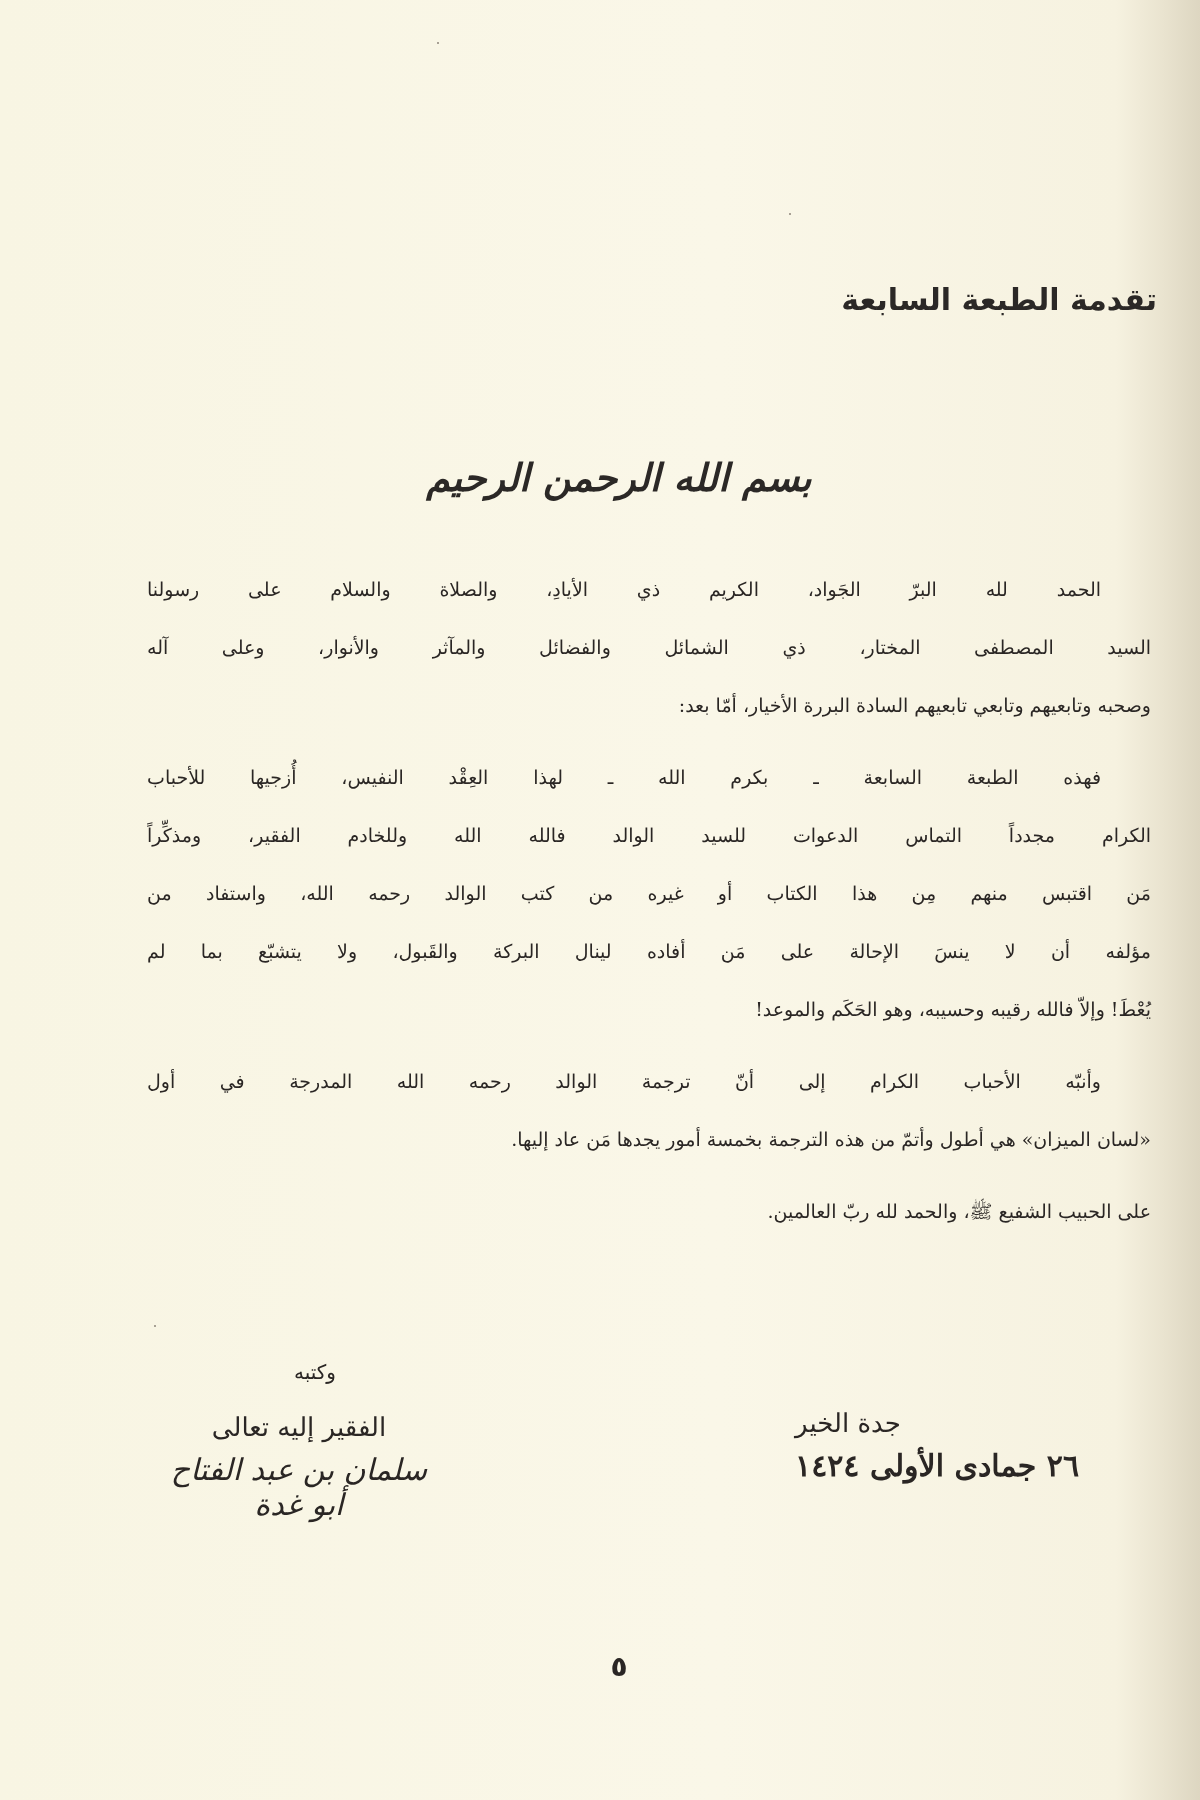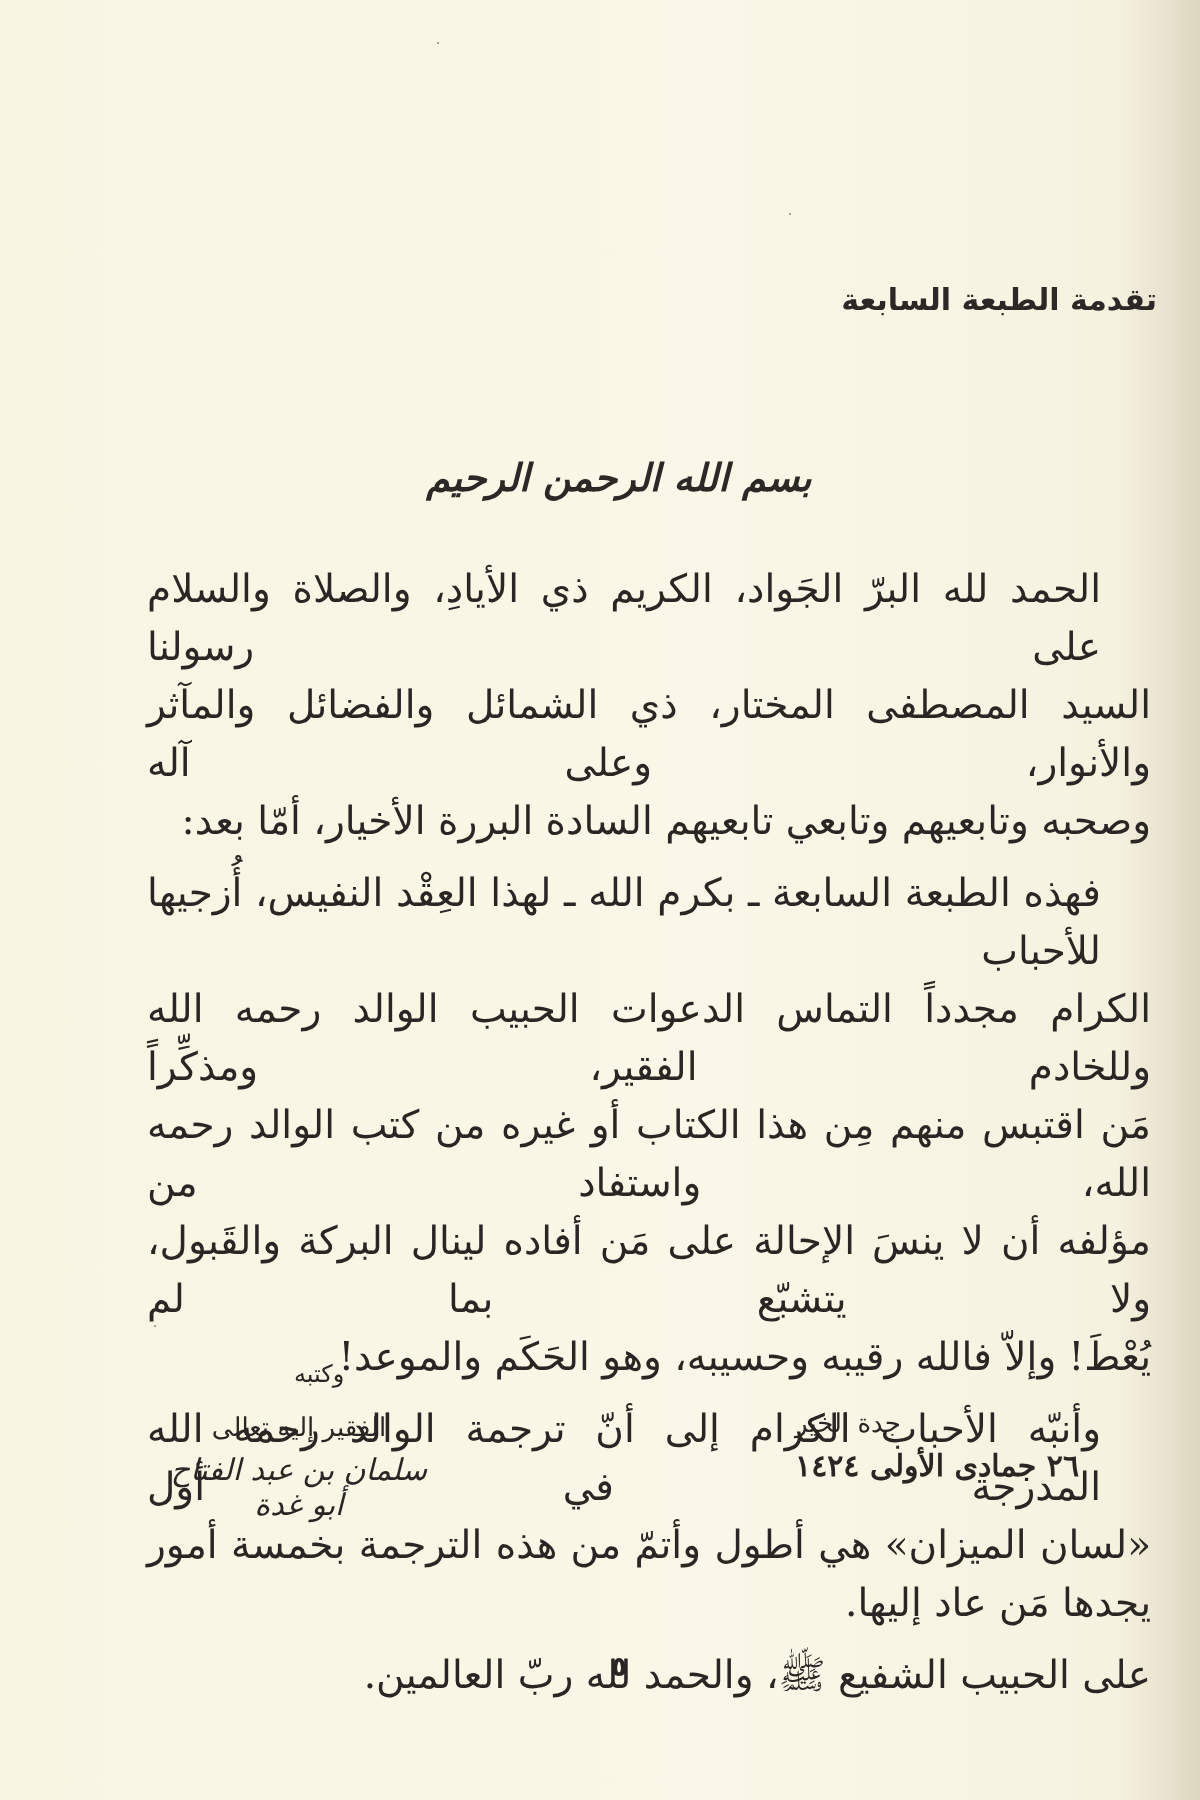--- a/index.html
+++ b/index.html
@@ -15,27 +15,27 @@
     font-family:"DejaVu Sans", sans-serif; font-weight:bold; font-size:30px; color:#2b2826;
   }
   .basmala {
     position:absolute; left:0; width:1200px; top:455px; text-align:center;
     font-family:"DejaVu Serif", serif; font-size:38px; font-weight:bold; color:#2b2826;
     letter-spacing:1px;
     font-style:italic;
   }
   .body-text {
     position:absolute; left:128px; width:1004px; top:560px;
-    font-size:39px; line-height:58px; text-align:justify; text-align-last:right;
+    font-size:19px; line-height:58px; text-align:justify; text-align-last:right;
   }
   .para { margin:0 0 14px 0; text-indent:50px; }
   .para .line { display:block; text-align:justify; text-align-last:justify; text-indent:0; }
   .para .line.first { padding-right:50px; }
   .para .line.last { text-align-last:right; }
-  .sig-wrote { position:absolute; left:275px; top:1360px; font-size:24px; }
+  .sig-wrote { position:absolute; left:275px; top:1360px; font-size:20px; }
   .sig-left { position:absolute; left:150px; top:1412px; width:260px; text-align:center; font-size:26px; }
   .sig-left .name { display:block; margin-top:10px; font-size:30px; font-style:italic; }
   .sig-right { position:absolute; right:140px; top:1408px; text-align:left; font-size:26px; }
   .sig-right .date { display:block; margin-top:10px; font-size:30px; font-weight:bold; }
   .page-number {
     position:absolute; left:0; width:1200px; top:1650px; text-align:center;
     font-family:"DejaVu Sans", sans-serif; font-weight:bold; font-size:28px;
   }
   .speck { position:absolute; width:2px; height:2px; background:#8c857a; border-radius:50%; }
 </style>
@@ -49,21 +49,21 @@
   <div class="basmala">بسم الله الرحمن الرحيم</div>
 
   <div class="body-text">
     <p class="para">
       <span class="line first">الحمد لله البرّ الجَواد، الكريم ذي الأيادِ، والصلاة والسلام على رسولنا</span>
       <span class="line">السيد المصطفى المختار، ذي الشمائل والفضائل والمآثر والأنوار، وعلى آله</span>
       <span class="line last">وصحبه وتابعيهم وتابعي تابعيهم السادة البررة الأخيار، أمّا بعد:</span>
     </p>
     <p class="para">
       <span class="line first">فهذه الطبعة السابعة ـ بكرم الله ـ لهذا العِقْد النفيس، أُزجيها للأحباب</span>
-      <span class="line">الكرام مجدداً التماس الدعوات الحبيب الوالد رحمه الله وللخادم الفقير، ومذكِّراً</span>
+      <span class="line">الكرام مجدداً التماس الدعوات للسيد الوالد فالله الله وللخادم الفقير، ومذكِّراً</span>
       <span class="line">مَن اقتبس منهم مِن هذا الكتاب أو غيره من كتب الوالد رحمه الله، واستفاد من</span>
       <span class="line">مؤلفه أن لا ينسَ الإحالة على مَن أفاده لينال البركة والقَبول، ولا يتشبّع بما لم</span>
       <span class="line last">يُعْطَ! وإلاّ فالله رقيبه وحسيبه، وهو الحَكَم والموعد!</span>
     </p>
     <p class="para">
       <span class="line first">وأنبّه الأحباب الكرام إلى أنّ ترجمة الوالد رحمه الله المدرجة في أول</span>
       <span class="line last">«لسان الميزان» هي أطول وأتمّ من هذه الترجمة بخمسة أمور يجدها مَن عاد إليها.</span>
     </p>
     <p class="para">
       <span class="line last">على الحبيب الشفيع ﷺ، والحمد لله ربّ العالمين.</span>

